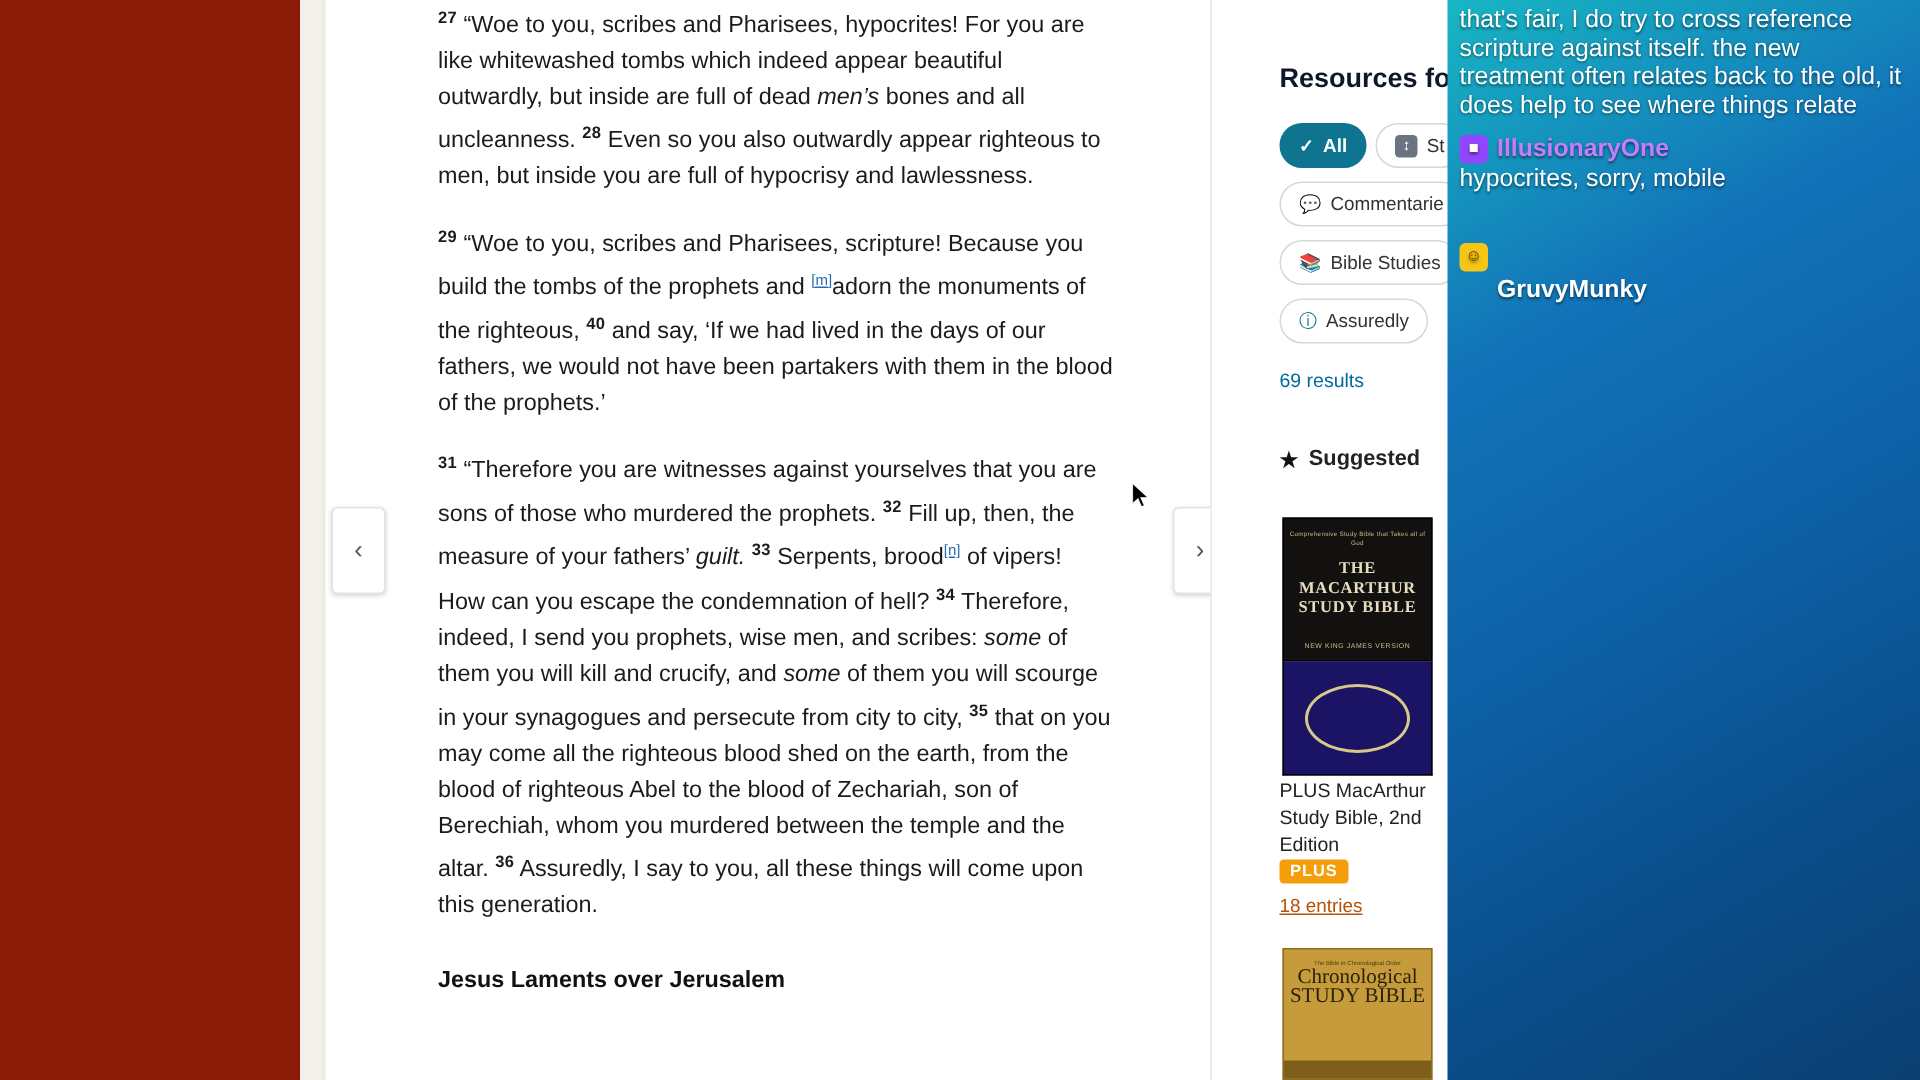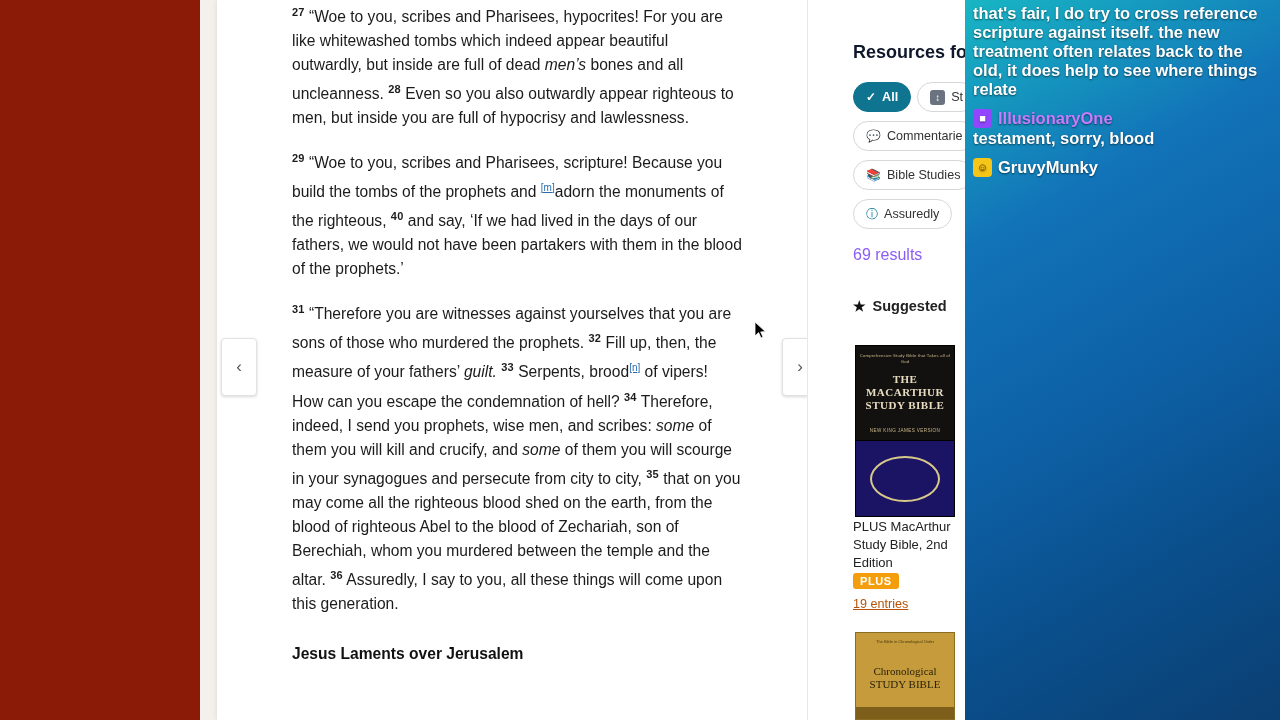--- a/index.html
+++ b/index.html
@@ -77,21 +77,21 @@
     vertical-align:top;
   }
   .chip.active{background:#0e7490;border-color:#0e7490;color:#fff;font-weight:bold;}
   .chip .ci{font-size:12px;line-height:1;display:inline-block;}
   .chip-row{white-space:nowrap;}
   .badge-sq{
     display:inline-block;width:15px;height:15px;border-radius:3px;
     background:#6b7280;color:#fff;font-size:10px;line-height:15px;text-align:center;
   }
   .res-count{
-    position:absolute;left:853px;top:246px;font-size:16px;color:#8b5cf6;
+    position:absolute;left:853px;top:246px;font-size:13px;color:#0369a1;
   }
   .suggested{
     position:absolute;left:853px;top:298px;font-size:14.5px;font-weight:bold;
     color:#222;white-space:nowrap;display:flex;align-items:center;gap:7px;
   }
   .star{color:#111;font-size:14px;}
   .book{
     position:absolute;left:855px;width:100px;
   }
   .book-cover-top{
@@ -121,21 +121,21 @@
   .entries{
     position:absolute;left:853px;font-size:12.6px;color:#b45309;text-decoration:underline;
     cursor:pointer;
   }
   .book2-cover{
     position:absolute;left:855px;top:632px;width:100px;height:88px;
     background:#c59b3c;border:1px solid #8a6c23;box-sizing:border-box;
     display:flex;flex-direction:column;align-items:center;
   }
   .b2-top{font-size:4px;color:#4a3a10;margin-top:6px;text-align:center;line-height:6px;}
-  .b2-main{font-size:11px;color:#2a2208;font-family:"Liberation Serif",serif;margin-top:20px;line-height:13px;text-align:center;}
+  .b2-main{font-size:14px;color:#2a2208;font-family:"Liberation Serif",serif;margin-top:0;line-height:13px;text-align:center;}
   .b2-strip{position:absolute;bottom:0;left:0;width:100%;height:12px;background:#7d5e1a;}
   
   .cursor{
     position:absolute;left:755px;top:322px;width:12px;height:18px;
   }
   
   .overlay{
     position:absolute;left:965px;top:0;width:315px;height:720px;
     background:linear-gradient(150deg,#18b6c4 0%,#1273b8 28%,#0d5fa4 55%,#0a4f8c 75%,#0b3f72 100%);
     overflow:hidden;
@@ -147,21 +147,21 @@
   }
   .chat .msg{margin-bottom:10px;}
   .chat .user{display:flex;align-items:center;gap:6px;margin-bottom:1px;}
   .uname{font-weight:bold;font-size:16.5px;}
   .badge-ic{
     width:19px;height:19px;border-radius:4px;display:inline-flex;
     align-items:center;justify-content:center;font-size:11px;flex:0 0 auto;
   }
   .badge-twitch{background:#9146ff;color:#fff;}
   .badge-sub{background:#f5c518;color:#5a3d00;}
-  .chat .body{font-weight:bold;}
+  .chat .body{font-weight:normal;}
 </style>
 </head>
 <body>
 
 <div class="left-strip"></div>
 <div class="page-bg"></div>
 <div class="page-white"></div>
 
 <div class="scripture" id="scripture-col">
     <p><sup class="vnum">27</sup><span> “Woe to you, scribes and Pharisees, hypocrites! For you are like whitewashed tombs which indeed appear beautiful outwardly, but inside are full of dead </span><em class="it">men’s</em><span> bones and all uncleanness. </span><sup class="vnum">28</sup><span> Even so you also outwardly appear righteous to men, but inside you are full of hypocrisy and lawlessness.</span></p>
@@ -223,21 +223,21 @@
     <div class="bc-top-small">Comprehensive Study Bible that Takes all of God</div>
     <div class="bc-main">THE<br>MACARTHUR<br>STUDY BIBLE</div>
     <div class="bc-bottom">NEW KING JAMES VERSION</div>
   </div>
   <div class="book-cover-bot">
     <div class="ellipse">&nbsp;</div>
   </div>
 </div>
 <div class="book-title" style="top:518px;">PLUS MacArthur Study Bible, 2nd Edition</div>
 <div class="plus-badge" style="top:573px;">PLUS</div>
-<div class="entries" style="top:597px;">19 entries</div>
+<div class="entries" style="top:597px;">18 entries</div>
 
 <div class="book2-cover">
   <div class="b2-top">The Bible in Chronological Order</div>
   <div class="b2-main">Chronological<br>STUDY BIBLE</div>
   <div class="b2-strip"></div>
 </div>
 
 <svg class="cursor" viewBox="0 0 12 18">
   <path d="M0 0 L0 14 L3.6 10.6 L6 16 L8 15 L5.7 9.9 L10.5 9.7 Z" fill="#000" stroke="#fff" stroke-width=".8"></path>
 </svg>
@@ -245,22 +245,22 @@
 <div class="overlay">
   <div class="chat" id="chat-col">
       <div class="msg">
         <div class="body">that's fair, I do try to cross reference scripture against itself. the new treatment often relates back to the old, it does help to see where things relate</div>
       </div>
       <div class="msg">
         <div class="user">
           <span class="badge-ic badge-twitch">■</span>
           <span class="uname" style="color: rgb(199, 124, 255);">IllusionaryOne</span>
         </div>
-        <div class="body">testament, sorry, blood</div>
+        <div class="body">hypocrites, sorry, mobile</div>
       </div>
       <div class="msg">
         <div class="user">
           <span class="badge-ic badge-sub">☺</span>
-          <span class="uname" style="color: rgb(255, 255, 255);">GruvyMunky</span>
+          <span class="uname" style="color: rgb(255, 255, 255); margin-top: 45px;">GruvyMunky</span>
         </div>
       </div>
     </div>
 </div>
 
 </body></html>

